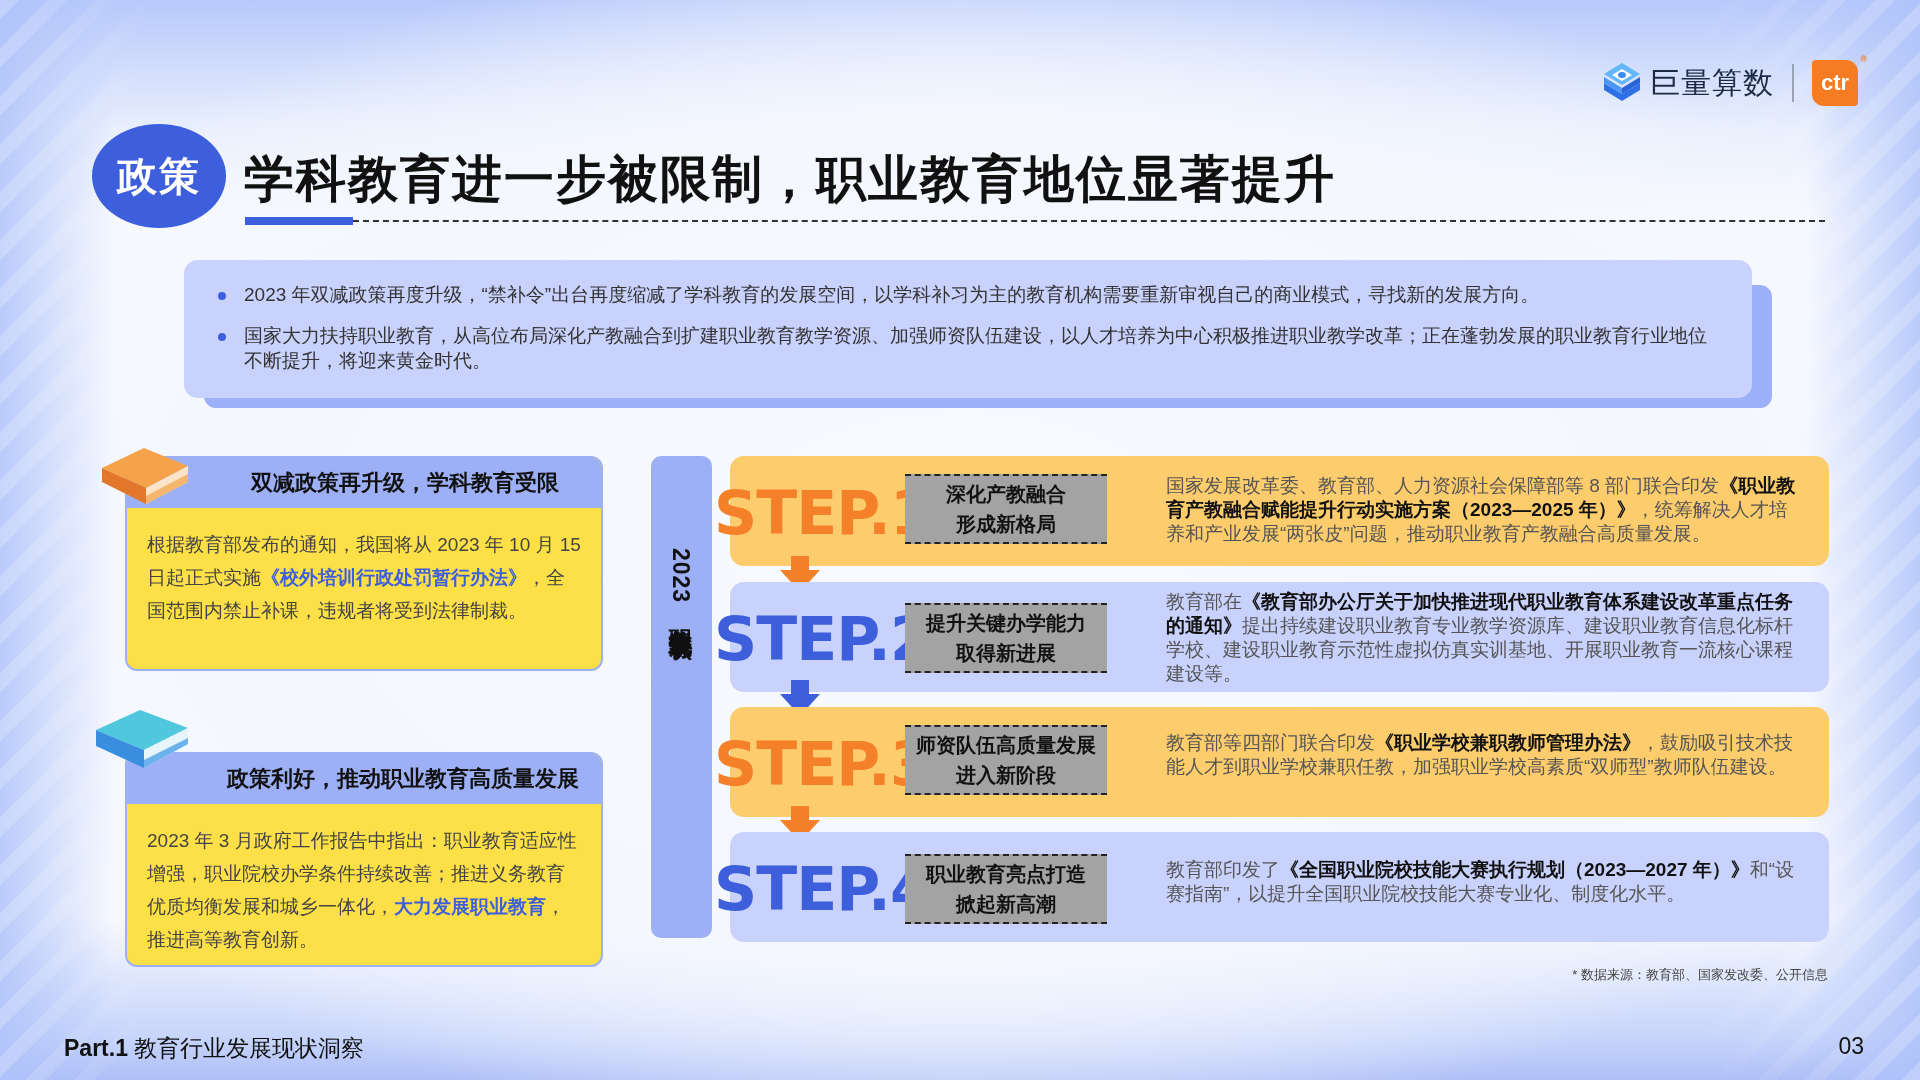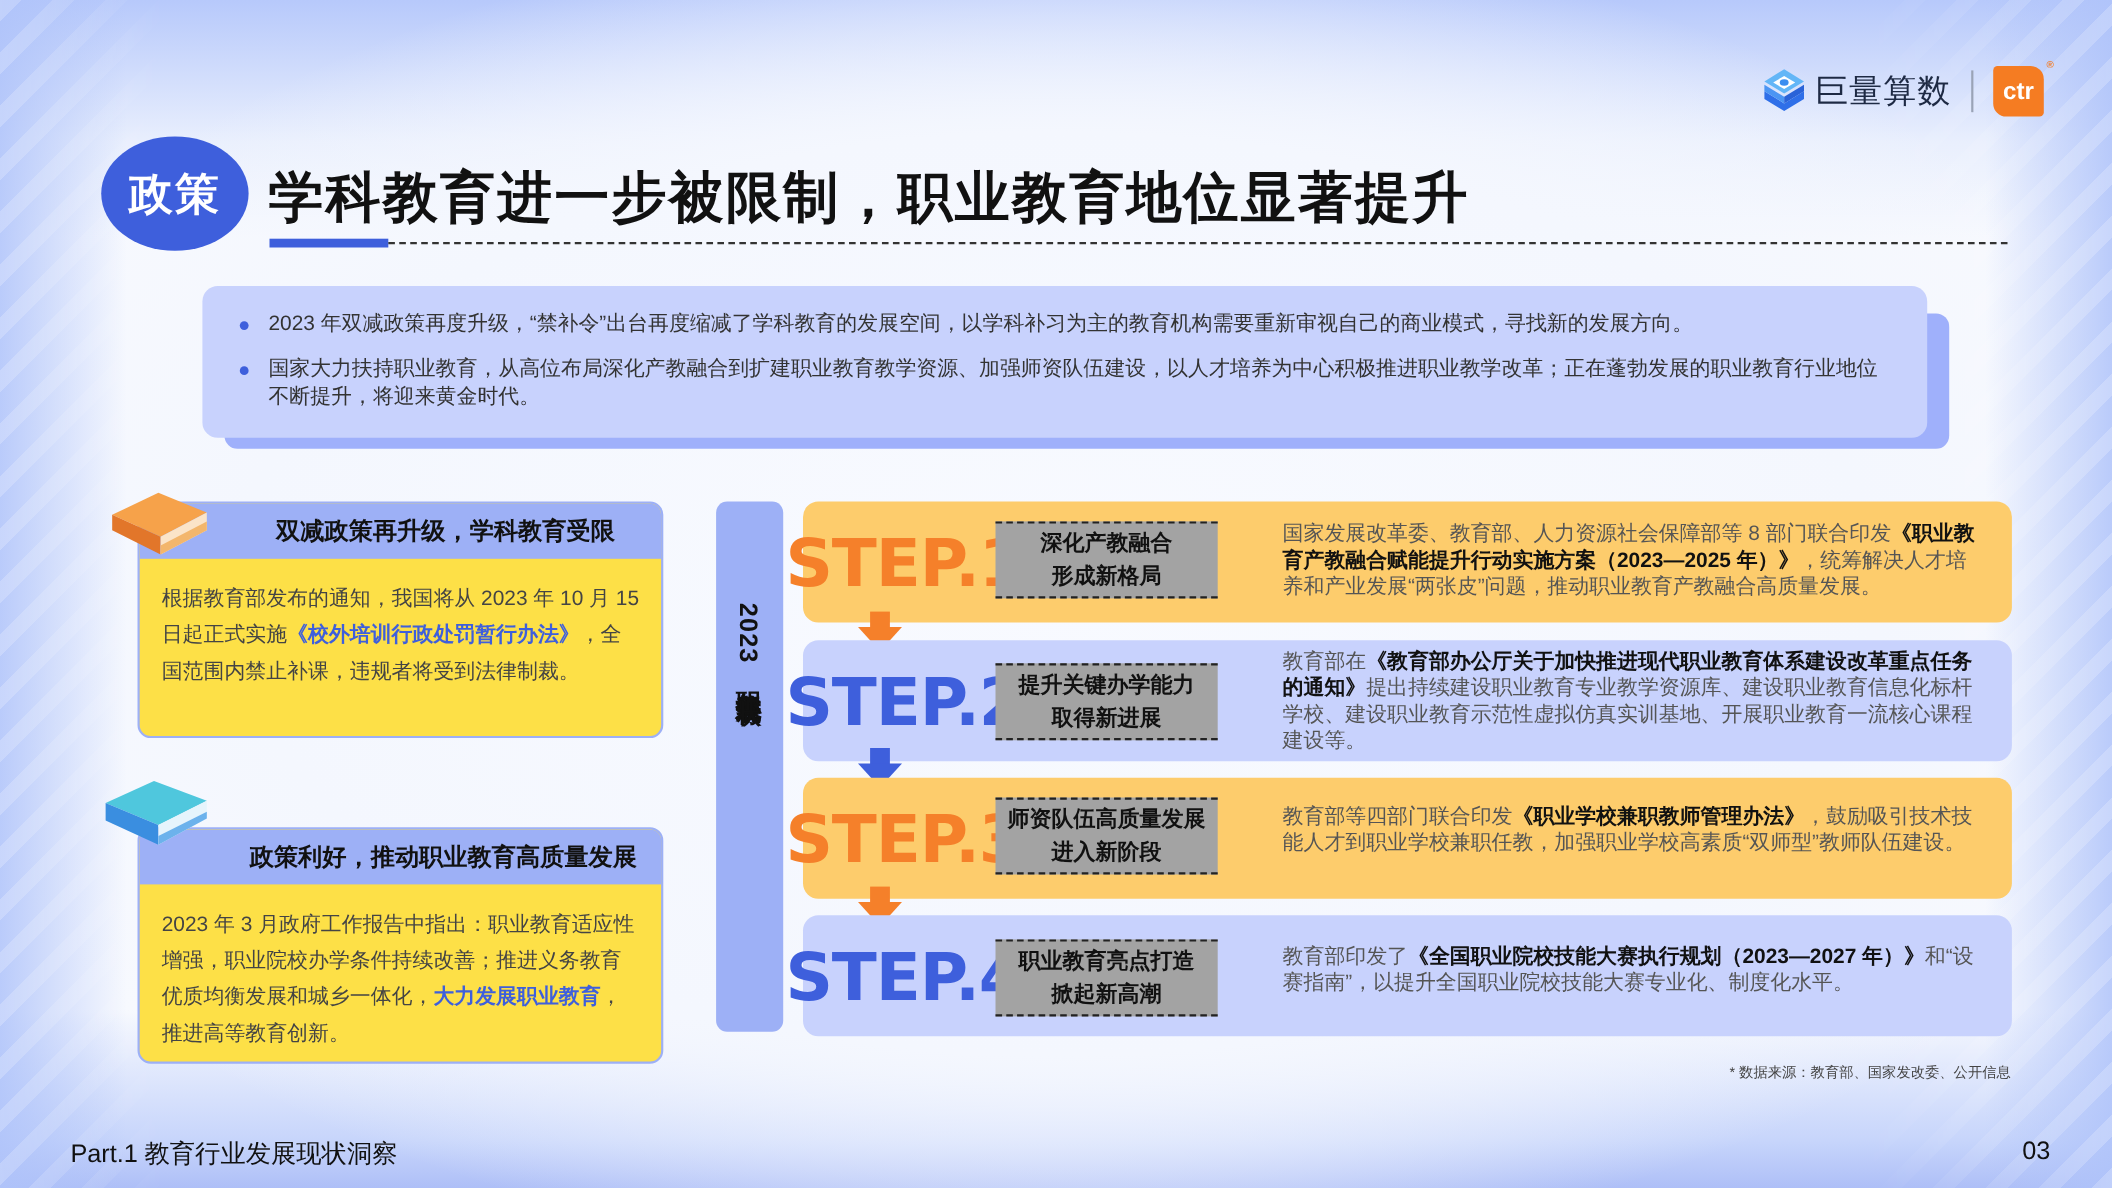--- a/index.html
+++ b/index.html
@@ -98,21 +98,21 @@
   .step-desc { position: absolute; left: 418px; right: 28px; top: 18px; font-size: 19px; line-height: 24px; color: #555; margin-left: 18px; }
   .step-desc b { color: #111; }
   .arrow { position: absolute; left: 780px; width: 40px; height: 38px; }
   .arrow .shaft { position: absolute; left: 11px; top: 0; width: 18px; height: 16px; }
   .arrow .head { position: absolute; left: 0; top: 14px; width: 0; height: 0; border-left: 20px solid transparent; border-right: 20px solid transparent; border-top: 22px solid; }
   .arrow.or .shaft { background: #f5802a; } .arrow.or .head { border-top-color: #f5802a; }
   .arrow.bl .shaft { background: #3e5fdc; } .arrow.bl .head { border-top-color: #3e5fdc; }
 
   .source { position: absolute; right: 92px; top: 966px; font-size: 13px; color: #444; }
   .footer-left { position: absolute; left: 64px; top: 1033px; font-size: 23px; color: #111; }
-  .footer-left b { font-weight: 400; margin-right: 6px; }
+  .footer-left b { font-weight: 700; margin-right: 6px; }
   .page-num { position: absolute; right: 56px; top: 1033px; font-size: 23px; color: #111; }
 </style>
 </head>
 <body>
 
 <div class="bg-frame"></div>
 <div class="stripes"></div>
 
 <div class="logos">
   <div class="logo-juliang">

